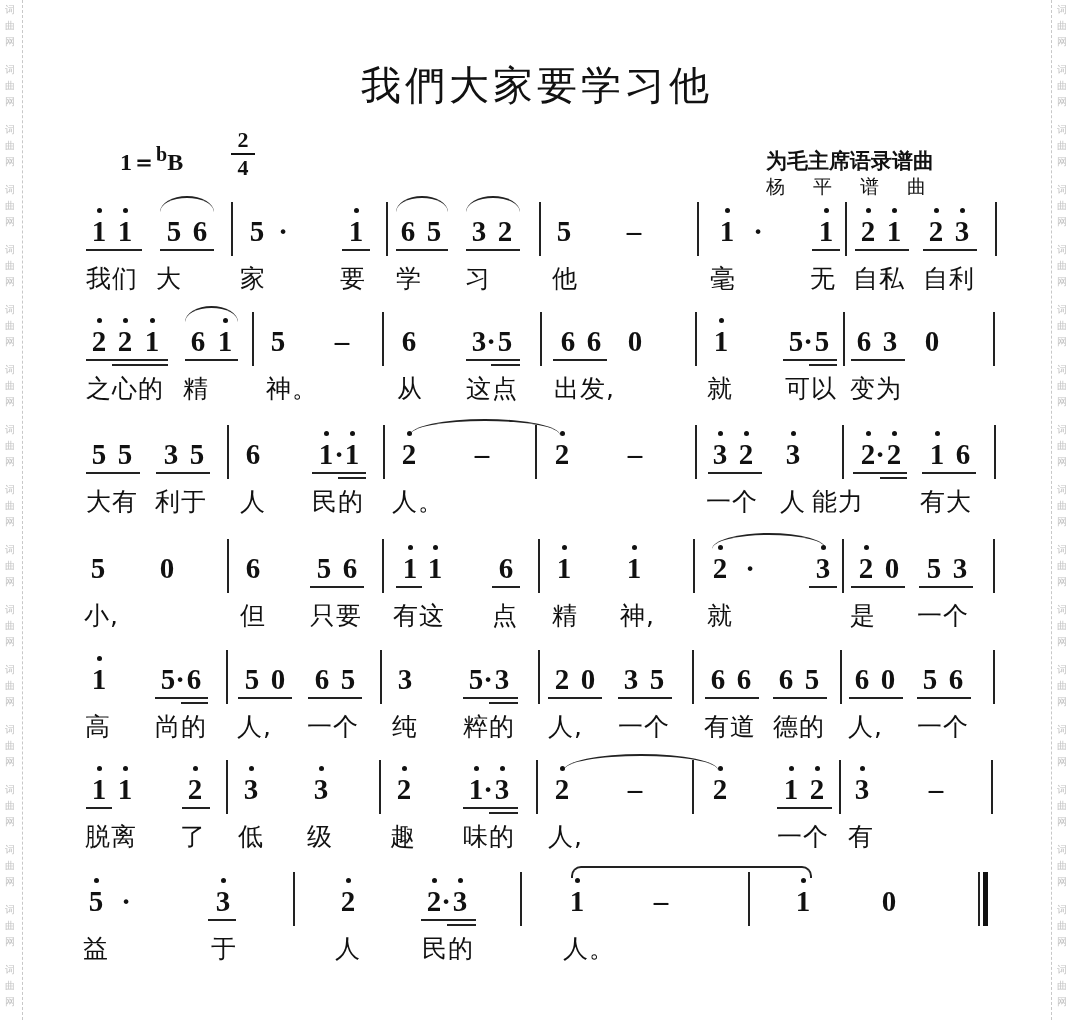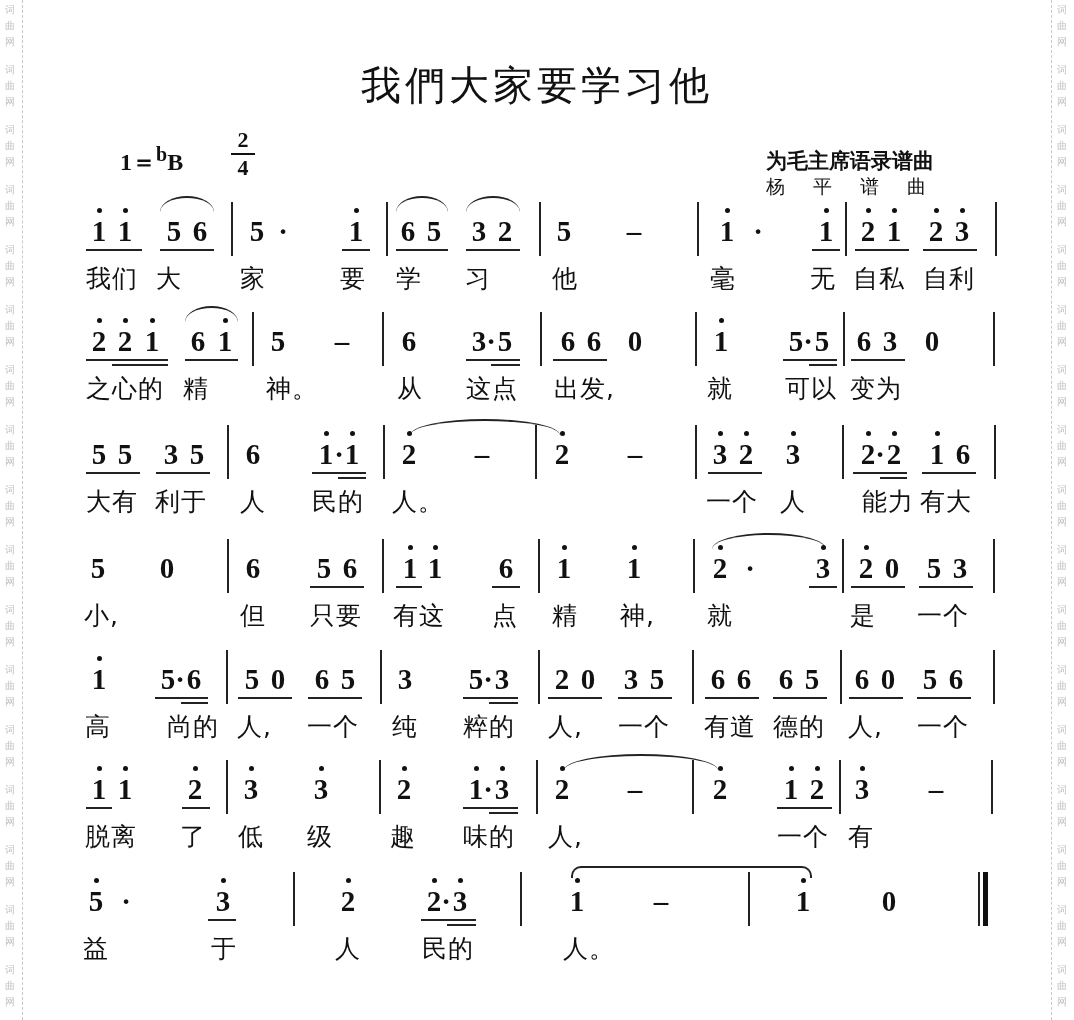--- a/index.html
+++ b/index.html
@@ -306,21 +306,21 @@
       <div class="bl" style="left: 842px; top: 2px; height: 54px;"></div>
       <div class="bl" style="left: 994px; top: 2px; height: 54px;"></div>
       <div class="arc" style="left: 410px; width: 150px; top: -4px;"></div>
       <div class="ly" style="left: 86px; top: 62px;">大有</div>
       <div class="ly" style="left: 155px; top: 62px;">利于</div>
       <div class="ly" style="left: 240px; top: 62px;">人</div>
       <div class="ly" style="left: 312px; top: 62px;">民的</div>
       <div class="ly" style="left: 392px; top: 62px;">人。</div>
       <div class="ly" style="left: 706px; top: 62px;">一个</div>
       <div class="ly" style="left: 780px; top: 62px;">人</div>
-      <div class="ly" style="left: 862px; top: 62px;">能力</div>
+      <div class="ly" style="left: 812px; top: 62px;">能力</div>
       <div class="ly" style="left: 920px; top: 62px;">有大</div>
     </div>
     <div class="row" style="top: 537px;">
       <div class="n" style="left: 87px; top: 16px;">5</div>
       <div class="n" style="left: 156px; top: 16px;">0</div>
       <div class="n" style="left: 242px; top: 16px;">6</div>
       <div class="n" style="left: 313px; top: 16px;">5</div>
       <div class="n" style="left: 339px; top: 16px;">6</div>
       <div class="n" style="left: 399px; top: 16px;">1</div>
       <div class="dot" style="left: 408px; top: 8px;"></div>
@@ -403,21 +403,21 @@
       <div class="ul" style="left: 917px; width: 54px; top: 49px;"></div>
       <div class="ul" style="left: 181px; width: 27px; top: 54px;"></div>
       <div class="ul" style="left: 489px; width: 29px; top: 54px;"></div>
       <div class="bl" style="left: 226px; top: 2px; height: 54px;"></div>
       <div class="bl" style="left: 380px; top: 2px; height: 54px;"></div>
       <div class="bl" style="left: 538px; top: 2px; height: 54px;"></div>
       <div class="bl" style="left: 692px; top: 2px; height: 54px;"></div>
       <div class="bl" style="left: 840px; top: 2px; height: 54px;"></div>
       <div class="bl" style="left: 993px; top: 2px; height: 54px;"></div>
       <div class="ly" style="left: 85px; top: 62px;">高</div>
-      <div class="ly" style="left: 167px; top: 62px;">尚的</div>
+      <div class="ly" style="left: 155px; top: 62px;">尚的</div>
       <div class="ly" style="left: 237px; top: 62px;">人,</div>
       <div class="ly" style="left: 307px; top: 62px;">一个</div>
       <div class="ly" style="left: 392px; top: 62px;">纯</div>
       <div class="ly" style="left: 463px; top: 62px;">粹的</div>
       <div class="ly" style="left: 548px; top: 62px;">人,</div>
       <div class="ly" style="left: 618px; top: 62px;">一个</div>
       <div class="ly" style="left: 704px; top: 62px;">有道</div>
       <div class="ly" style="left: 773px; top: 62px;">德的</div>
       <div class="ly" style="left: 848px; top: 62px;">人,</div>
       <div class="ly" style="left: 917px; top: 62px;">一个</div>

